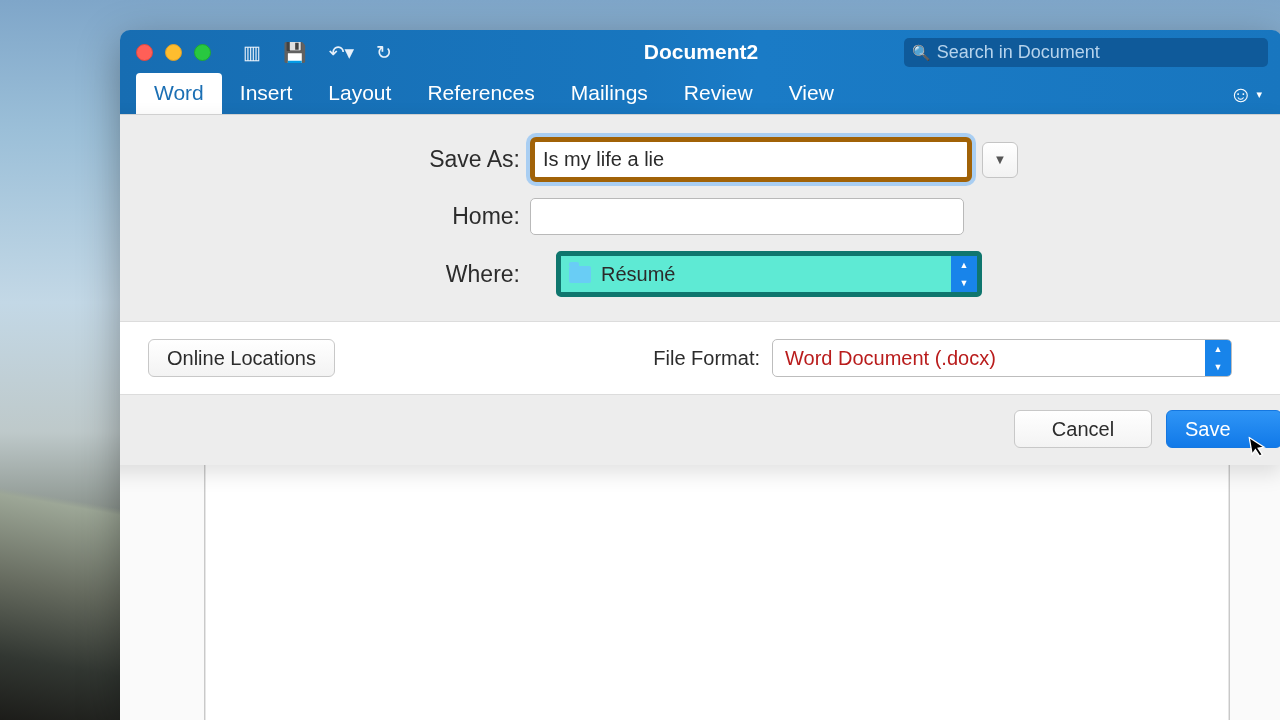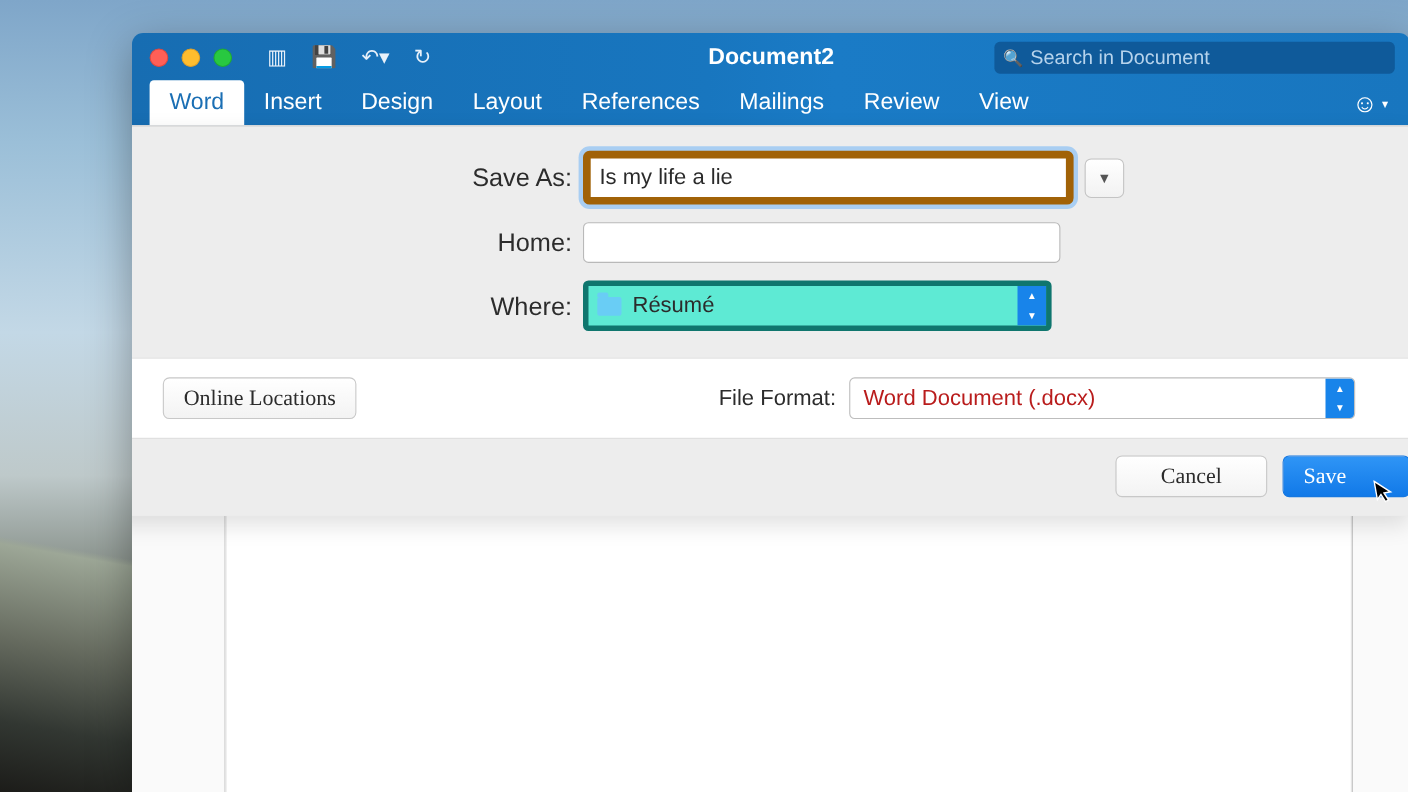--- a/index.html
+++ b/index.html
@@ -30,33 +30,33 @@
 .docarea{position:absolute;top:84px;left:0;right:0;bottom:0;background:#fafafa;}
 .paper{position:absolute;top:348px;left:84px;width:1024px;height:1200px;background:#fff;border:1px solid #c9c9c9;box-shadow:0 0 0 1px #e6e6e6 inset;}
 
 .sheet{position:absolute;top:84px;left:-22px;right:0;background:#ededed;border-top:1px solid #d0d0d0;padding-bottom:0;box-shadow:0 8px 20px rgba(0,0,0,.12);}
 
 .formsec{padding:22px 40px 24px;}
 .row{display:flex;align-items:center;margin-bottom:16px;}
 .lbl{width:382px;text-align:right;font-size:23px;color:#2c2c2c;padding-right:10px;}
 .txtwrap-focus{display:flex;align-items:center;}
 .txt{height:35px;width:416px;border:1px solid #b9b9b9;border-radius:5px;padding:0 8px;font-size:20px;color:#2b2b2b;background:#fff;}
-.focused{border:7px solid #a16207;box-shadow:0 0 0 4px #a9cef2;border-radius:6px;}
+.focused{border:5px solid #a16207;box-shadow:0 0 0 4px #a9cef2;border-radius:6px;}
 .expand{width:34px;height:34px;margin-left:10px;border:1px solid #c4c4c4;border-radius:6px;background:linear-gradient(#fff,#f2f2f2);display:flex;align-items:center;justify-content:center;font-size:13px;color:#555;}
 
 .where{display:flex;align-items:center;height:36px;width:416px;border:5px solid #0f766e;border-radius:5px;background:#5eead4;overflow:hidden;text-align:center;}
 .where-body{flex:1;display:flex;align-items:center;padding-left:8px;gap:10px;}
 .folder-icon{width:22px;height:17px;background:#69cdf5;border-radius:2px;position:relative;}
 .folder-icon:before{content:"";position:absolute;top:-4px;left:0;width:10px;height:4px;background:#69cdf5;border-radius:2px 2px 0 0;}
 .where-name{font-size:20px;color:#2b2b2b;}
 .stepper{width:26px;align-self:stretch;background:#1884ea;display:flex;flex-direction:column;color:#fff;}
 .stepper div{flex:1;display:flex;align-items:center;justify-content:center;font-size:9px;}
 
 .bar{background:#fff;border-top:1px solid #dcdcdc;border-bottom:1px solid #dcdcdc;height:72px;display:flex;align-items:center;padding:0 50px;}
-.btn{height:36px;padding:0 18px;border:1px solid #c8c8c8;border-radius:6px;background:linear-gradient(#ffffff,#f3f3f3);font-size:20px;color:#2c2c2c;display:flex;align-items:center;white-space:nowrap;font-family:Liberation Serif, serif;}
+.btn{height:36px;padding:0 18px;border:1px solid #c8c8c8;border-radius:6px;background:linear-gradient(#ffffff,#f3f3f3);font-size:20px;color:#2c2c2c;display:flex;align-items:center;white-space:nowrap;}
 .fflbl{font-size:20px;color:#2c2c2c;margin-left:auto;margin-right:12px;white-space:nowrap;}
 .ffsel{display:flex;align-items:center;height:36px;width:458px;border:1px solid #bdbdbd;border-radius:5px;background:#fff;overflow:hidden;}
 .ffsel-body{flex:1;padding-left:12px;font-size:20px;color:#b91c1c;white-space:nowrap;}
 
 .actions{height:52px;display:flex;align-items:center;justify-content:flex-end;padding:8px 0 10px;gap:14px;background:#ededed;}
 .btn-primary{background:linear-gradient(#2f95f6,#1179e8);border:1px solid #1577e0;color:#fff;min-width:90px;margin-right:0;padding-right:6px;}
 .btn-cancel{min-width:100px;justify-content:center;}
 
 .cursor{position:absolute;top:405px;left:1130px;font-size:20px;color:#000;pointer-events:none;transform:rotate(-10deg);}
 svg{display:block;}
@@ -85,21 +85,20 @@
       </div>
       <div class="title">Document2</div>
       <div class="search">
         <span class="search-icon">🔍</span>
         <span class="search-ph">Search in Document</span>
       </div>
     </div>
     <div class="ribbon">
       <div class="tab active">Word</div>
       <div class="tab">Insert</div>
-      <div class="tab">Design</div>
       <div class="tab">Layout</div>
       <div class="tab">References</div>
       <div class="tab">Mailings</div>
       <div class="tab">Review</div>
       <div class="tab">View</div>
       <div class="ribbon-right">☺ <span style="font-size:11px;">▾</span></div>
     </div>
   </div>
 
   <div class="docarea">
@@ -114,21 +113,21 @@
           <input class="txt focused" value="Is my life a lie" style="">
         </div>
         <div class="expand">
           <span>▼</span>
         </div>
       </div>
       <div class="row">
         <div class="lbl">Home:</div>
         <input class="txt" value="" style="">
       </div>
-      <div class="row" style="margin-bottom:0;">
+      <div class="row" style="margin-bottom:0;gap:26px;">
         <div class="lbl">Where:</div>
         <div class="where">
           <div class="where-body">
             <div class="folder-icon"></div>
             <div class="where-name">Résumé</div>
           </div>
           <div class="stepper">
             <div>▲</div>
             <div>▼</div>
           </div>

